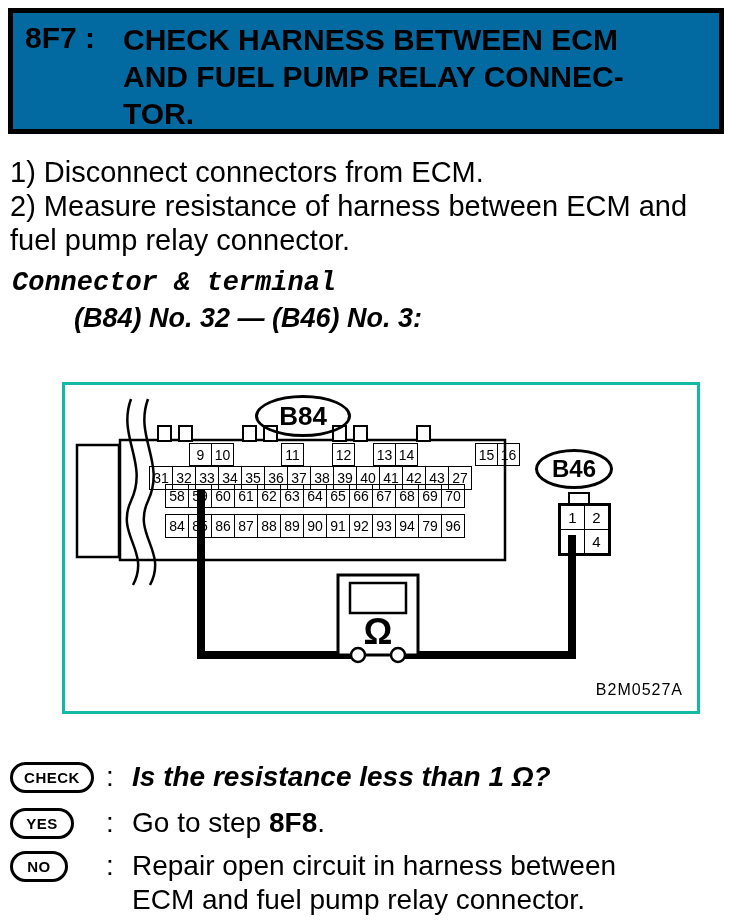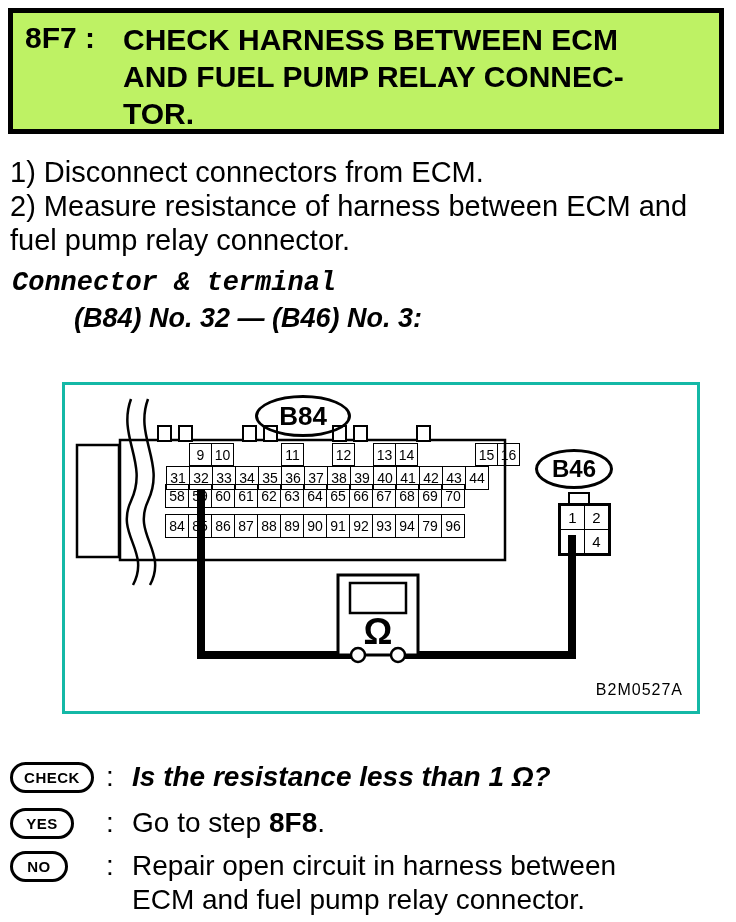--- a/index.html
+++ b/index.html
@@ -4,21 +4,21 @@
 <style>
   * { margin:0; padding:0; box-sizing:border-box; }
   html,body { background:#fff; }
   body {
     width:736px; height:922px; position:relative; overflow:hidden;
     font-family:"Liberation Sans", sans-serif; color:#000;
   }
   .abs { position:absolute; }
 
   
-  .header-box { left:8px; top:8px; width:716px; height:126px; border:5px solid #000; display:flex; background:#bef264; }
+  .header-box { left:8px; top:8px; width:716px; height:126px; border:5px solid #000; display:flex; background:#0369a1; }
   .step-id { width:110px; padding:8px 0 0 12px; font-size:30px; font-weight:bold; }
   .header-title { padding-top:8px; font-size:30px; font-weight:bold; line-height:37px; }
 
   
   .steps { left:10px; top:155px; width:692px; font-size:29px; line-height:34px; }
 
   
   .ct-heading { left:12px; top:268px; font-size:27px; font-weight:bold; font-style:italic;font-family:Liberation Mono, monospace; }
   .ct-detail  { left:74px; top:303px; font-size:27px; font-weight:bold; font-style:italic; }
 
@@ -34,21 +34,21 @@
   .pin-row { position:absolute; display:flex; }
   .pin-cell { width:24px; height:24px; border:1px solid #000; background:transparent;
               display:flex; align-items:center; justify-content:center;
               font-size:14px; line-height:1; }
   .pin-cell + .pin-cell { margin-left:-1px; }
   .row1 .pin-cell { width:23px; height:23px; }
   .row1a { left:124px; top:58px; }
   .row1b { left:216px; top:58px;gap:29px; }
   .row1c { left:308px; top:58px; }
   .row1d { left:368px; top:58px;padding-left:42px; }
-  .row2 { left:101px; top:81px;text-align:center; }
+  .row2 { left:84px; top:81px;text-align:center; }
   .row3 { left:100px; top:99px; }
   .row4 { left:100px; top:129px; }
 
   .b46-grid { position:absolute; left:493px; top:118px; border:2px solid #000; }
   .b46-row { display:flex; }
   .b46-row + .b46-row { margin-top:-1px; }
   .b46-grid .pin-cell { width:25px; height:25px; font-size:15px; }
 
   .ohm { position:absolute; left:273px; top:226px; width:80px; text-align:center;
          font-size:36px; font-weight:bold; }
@@ -150,21 +150,21 @@
       <div class="pin-cell">34</div>
       <div class="pin-cell">35</div>
       <div class="pin-cell">36</div>
       <div class="pin-cell">37</div>
       <div class="pin-cell">38</div>
       <div class="pin-cell">39</div>
       <div class="pin-cell">40</div>
       <div class="pin-cell">41</div>
       <div class="pin-cell">42</div>
       <div class="pin-cell">43</div>
-      <div class="pin-cell">44</div>
+      <div class="pin-cell">27</div>
     </div>
   <div class="pin-row row3">
       <div class="pin-cell">58</div>
       <div class="pin-cell">59</div>
       <div class="pin-cell">60</div>
       <div class="pin-cell">61</div>
       <div class="pin-cell">62</div>
       <div class="pin-cell">63</div>
       <div class="pin-cell">64</div>
       <div class="pin-cell">65</div>

